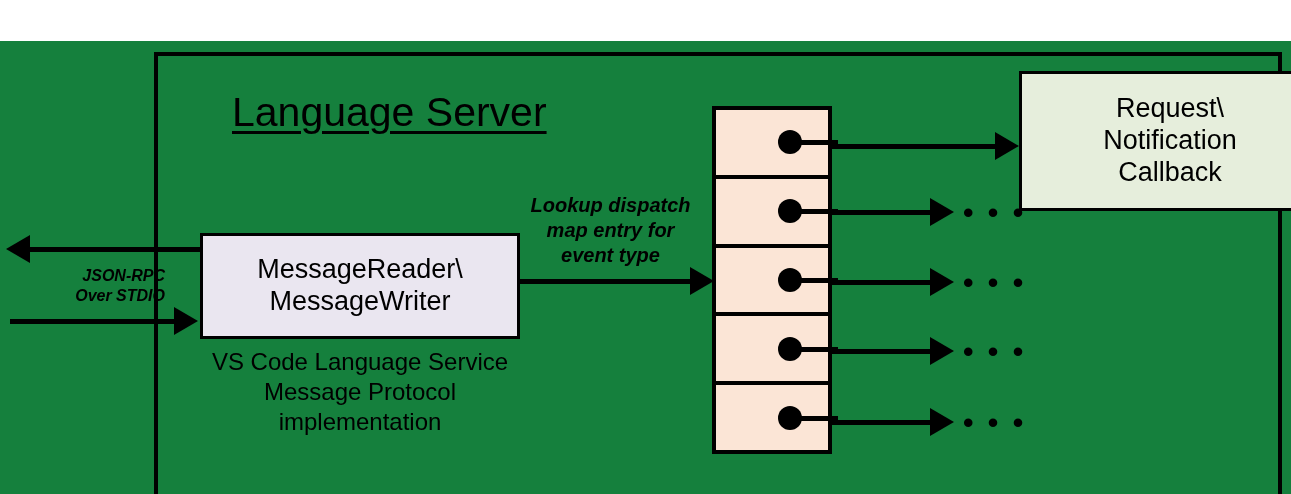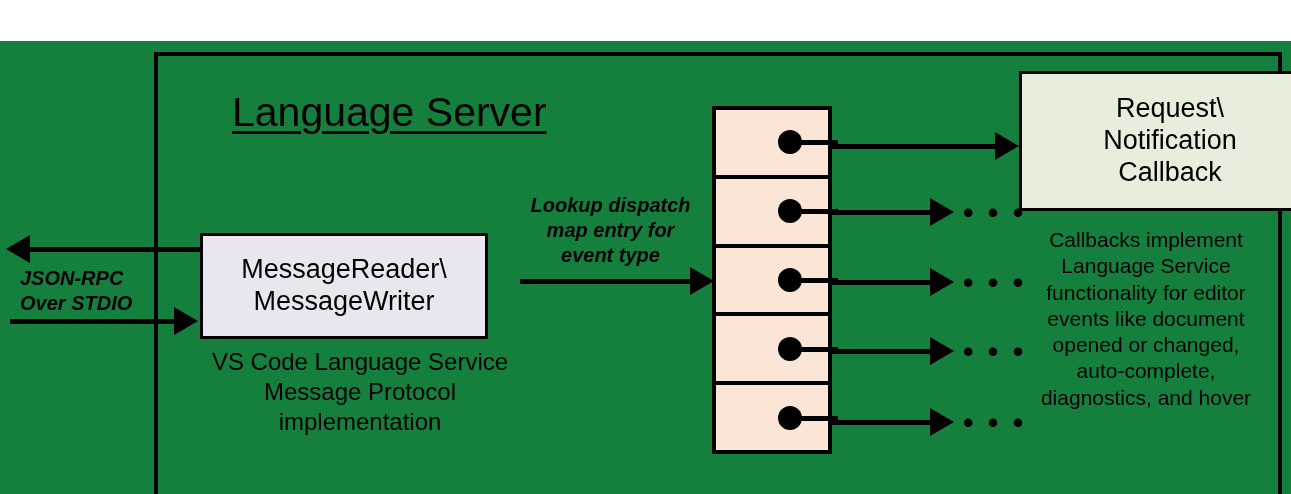--- a/index.html
+++ b/index.html
@@ -58,21 +58,21 @@
     text-align: center;
   }
   .box-text {
     line-height: 1.18;
     white-space: pre-line;
   }
 
   .reader-box {
     left: 200px;
     top: 192px;
-    width: 288px;
+    width: 320px;
     height: 106px;
     background: #EAE6F0;
   }
   .reader-box .box-text { font-size: 27px; }
 
   .callback-box {
     left: 1019px;
     top: 30px;
     width: 279px;
     height: 140px;
@@ -113,22 +113,22 @@
     font-style: italic;
     font-weight: 600;
     text-align: center;
     line-height: 1.25;
     white-space: pre-line;
   }
   .annot-jsonrpc {
     left: 20px;
     top: 225px;
     width: 145px;
-    font-size: 20px;
-    text-align: left;
+    font-size: 16px;
+    text-align: right;
   }
   .annot-lookup {
     left: 513px;
     top: 152px;
     width: 195px;
     font-size: 20px;
     text-align: center;
   }
   .annot-dispatches {
     left: 836px;
@@ -281,21 +281,14 @@
 
   <div class="hline" style="left:832px; top:379px; width:110px;"></div>
   <div class="arrow-right" style="left:930px; top:367px;"></div>
   <div class="ellipsis" style="left:963px; top:367px;">• • •</div>
 
   <div class="box callback-box">
     <div class="box-text">Request\
 Notification
 Callback</div>
   </div>
-  <div class="caption callback-caption">Callbacks implement
-Language Service
-functionality for editor
-events like document
-opened or changed,
-auto-complete,
-diagnostics, and hover</div>
 
 </div>
 
 </body></html>

